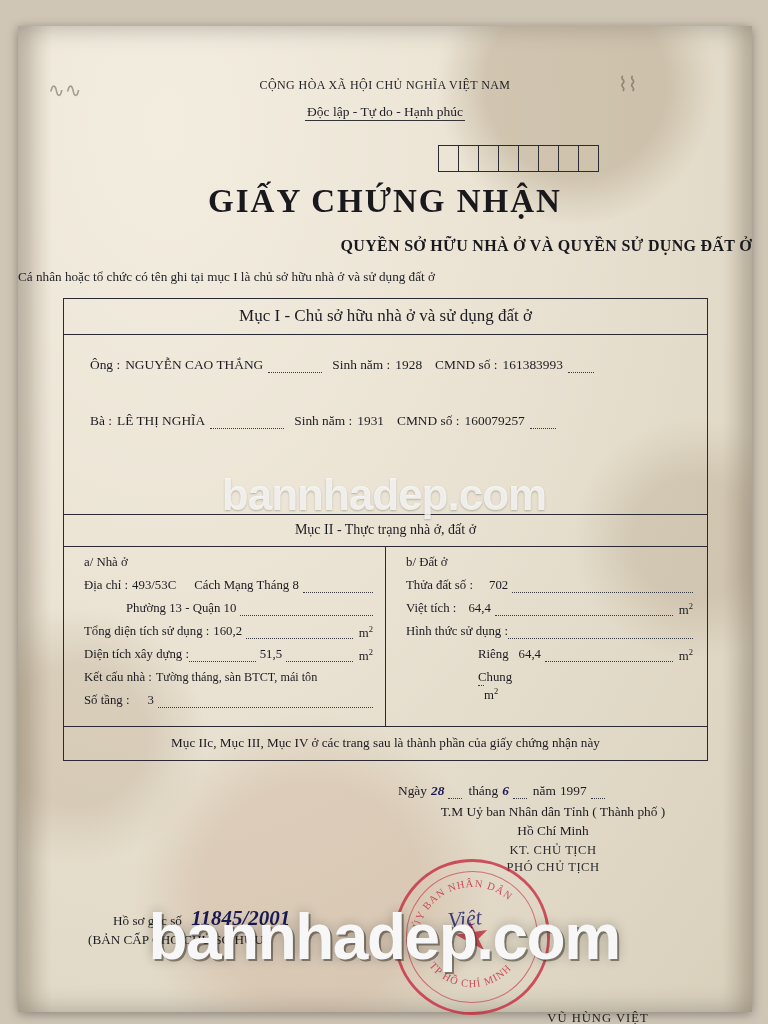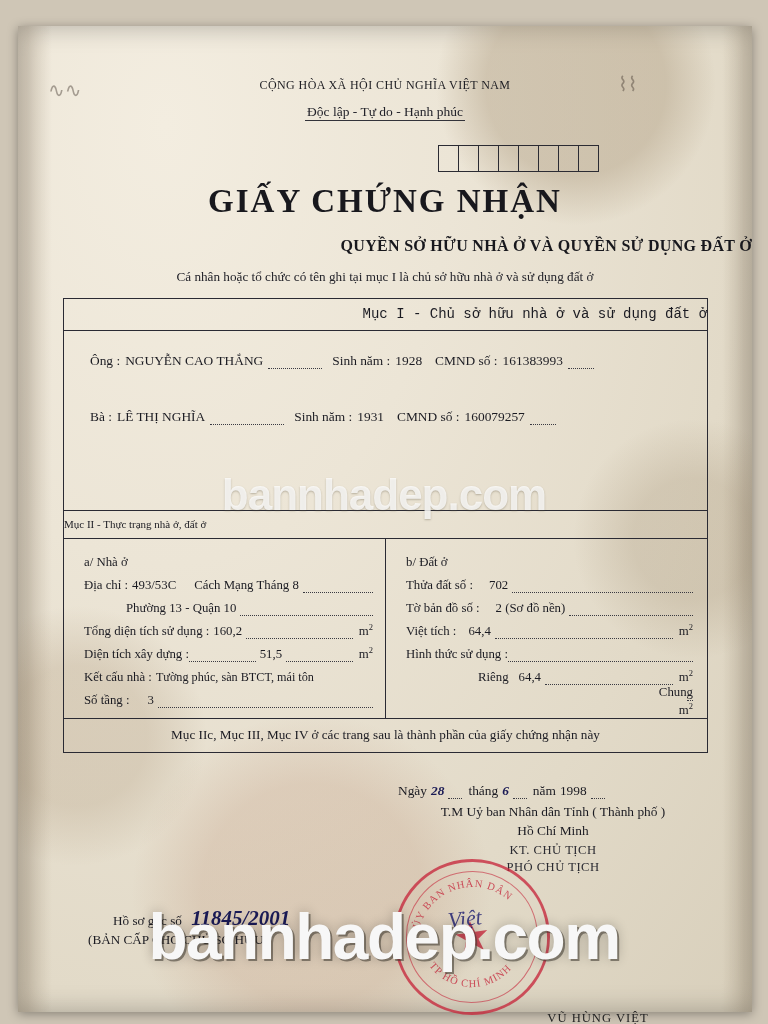--- a/index.html
+++ b/index.html
@@ -59,58 +59,57 @@
 
   .title{
     position:absolute;top:157px;left:0;width:100%;text-align:center;
     font-size:33px;font-weight:bold;letter-spacing:2px;color:#18181d;
   }
   .subtitle{
     position:absolute;top:200px;left:0;width:100%;text-align:right;
     font-size:16px;font-weight:bold;letter-spacing:.3px;color:#18181d;margin-top:11px;
   }
   .note{
-    position:absolute;top:243px;left:0;width:100%;text-align:center;
+    position:absolute;top:243px;left:0;width:100%;text-align:left;
     font-size:13.2px;color:#23232a;
   }
 
   
   .box{
     position:absolute;left:45px;top:272px;width:643px;
     border:1px solid #2a2a33;
     color:#1b1b22;
   }
   .rowhead{
-    text-align:right;font-size:14px;padding:7px 0 8px;
+    text-align:center;font-size:17px;padding:7px 0 8px;
     border-bottom:1px solid #2a2a33;
-    font-family:Liberation Mono, monospace;
   }
   .owner{
     padding:12px 0 10px 0;border-bottom:1px dotted transparent;
   }
   .ownerline{
     display:flex;align-items:flex-end;font-size:13.4px;padding:0 26px;height:26px;
   }
   .ownerline .lbl{white-space:nowrap;margin-top:32px;}
   .dotfill{
     flex:0 0 auto;border-bottom:1px dotted #3a3a42;height:15px;
   }
   .val{white-space:nowrap;padding:0 5px;}
   .owner-sep{height:30px;}
 
   .blank{height:74px;border-bottom:1px solid #2a2a33;}
 
   .sec2head{
-    font-size:11px;padding:7px 0 8px;
+    text-align:center;font-size:14px;padding:7px 0 8px;
     border-bottom:1px solid #2a2a33;
   }
   .cols{display:flex;border-bottom:1px solid #2a2a33;}
   .colL{width:50%;border-right:1px solid #2a2a33;padding:8px 0 10px 0;}
   .colR{width:50%;padding:8px 0 10px 0;}
-  .fl{display:flex;align-items:flex-end;font-size:12.8px;height:23px;padding:0 12px 0 20px;}
+  .fl{display:flex;align-items:flex-start;font-size:12.8px;height:23px;padding:0 12px 0 20px;}
   .fl .lbl{white-space:nowrap;}
   .fl .val{white-space:nowrap;padding:0 4px;}
   .fl .dots{flex:1 1 auto;border-bottom:1px dotted #3a3a42;height:14px;min-width:6px;}
   .fl .unit{white-space:nowrap;padding-left:6px;}
   sup{font-size:8.5px;}
   .indent{padding-left:58px;}
   .rightpad{padding-right:14px;}
 
   .footnote{
     text-align:center;font-size:13.2px;padding:8px 0 9px;
@@ -269,41 +268,36 @@
           </div>
           <div class="fl">
             <span class="lbl">Diện tích xây dựng :</span>
             <span class="dots"></span>
             <span class="val">51,5</span>
             <span class="dots"></span>
             <span class="unit"><span>m</span><sup>2</sup></span>
           </div>
           <div class="fl">
             <span class="lbl">Kết cấu nhà :</span>
-            <span class="val" style="font-size:12.2px;">Tường phúc, sàn BTCT, mái tôn</span>
+            <span class="val" style="font-size:12.2px;">Tường tháng, sàn BTCT, mái tôn</span>
           </div>
           <div class="fl">
             <span class="lbl">Số tầng :</span>
             <span class="val" style="padding-left:18px;">3</span>
             <span class="dots"></span>
           </div>
         </div>
 
         <div class="colR">
           <div class="fl">
             <span class="lbl">b/ Đất ở</span>
           </div>
           <div class="fl rightpad">
             <span class="lbl">Thửa đất số :</span>
             <span class="val" style="padding-left:16px;">702</span>
-            <span class="dots"></span>
-          </div>
-          <div class="fl rightpad">
-            <span class="lbl">Tờ bản đồ số :</span>
-            <span class="val" style="padding-left:16px;">2 (Sơ đồ nền)</span>
             <span class="dots"></span>
           </div>
           <div class="fl rightpad">
             <span class="lbl">Việt tích :</span>
             <span class="val" style="padding-left:12px;">64,4</span>
             <span class="dots"></span>
             <span class="unit"><span>m</span><sup>2</sup></span>
           </div>
           <div class="fl rightpad">
             <span class="lbl">Hình thức sử dụng :</span>
@@ -329,21 +323,21 @@
 
     <div class="sign">
       <div class="signdate">
         <span>Ngày</span>
         <span class="hand" style="padding:0 4px;">28</span>
         <span style="border-bottom:1px dotted #3a3a42;width:14px;height:14px;"></span>
         <span style="padding-left:6px;">tháng</span>
         <span class="hand" style="padding:0 4px;">6</span>
         <span style="border-bottom:1px dotted #3a3a42;width:14px;height:14px;"></span>
         <span style="padding-left:6px;">năm</span>
-        <span style="padding:0 4px;">1998</span>
+        <span style="padding:0 4px;">1997</span>
         <span style="border-bottom:1px dotted #3a3a42;width:14px;height:14px;"></span>
       </div>
       <div class="signline">T.M Uỷ ban Nhân dân Tỉnh ( Thành phố )</div>
       <div class="signcity">Hồ Chí Minh</div>
       <div class="signrole">KT. CHỦ TỊCH</div>
       <div class="signrole" style="margin-top:2px;">PHÓ CHỦ TỊCH</div>
     </div>
 
     <div class="stamp">
       <svg class="arc" viewBox="0 0 150 150">

